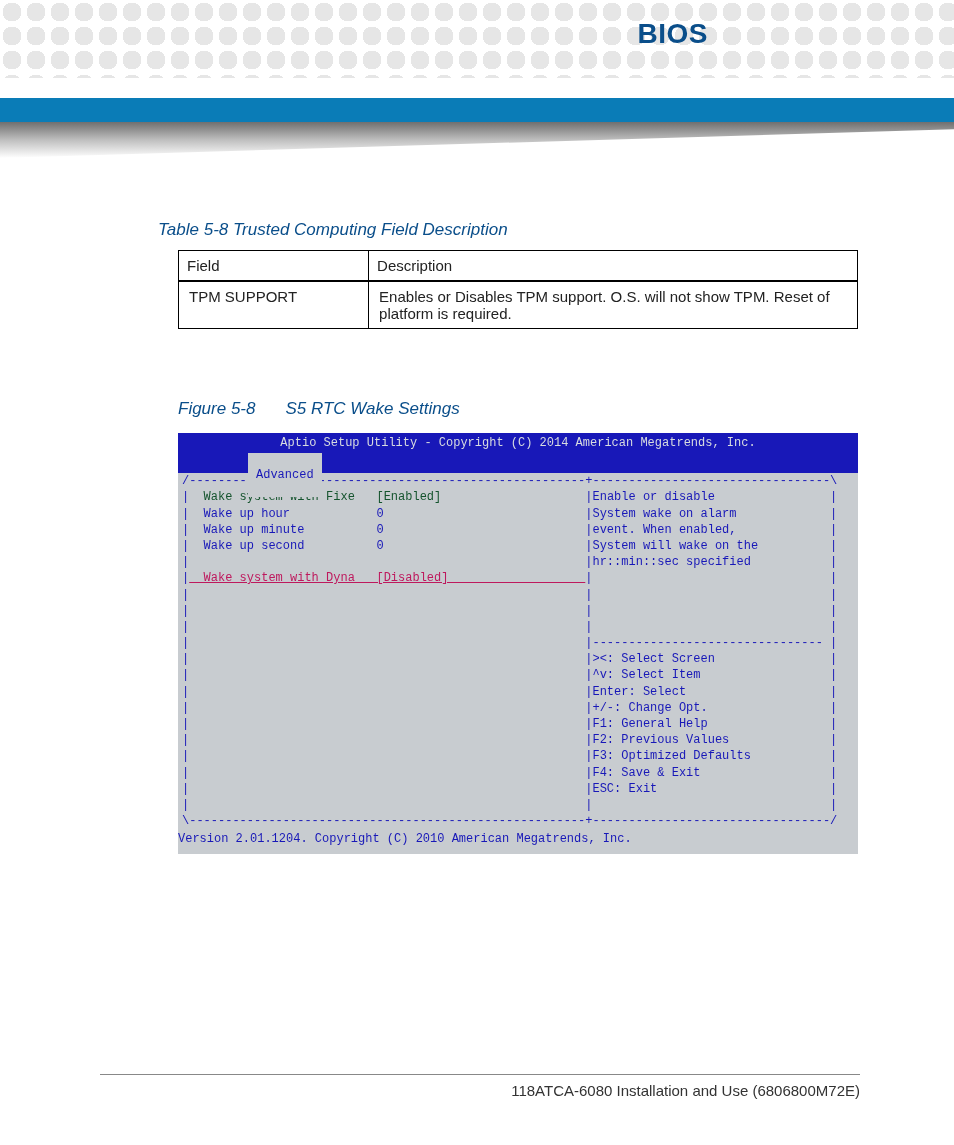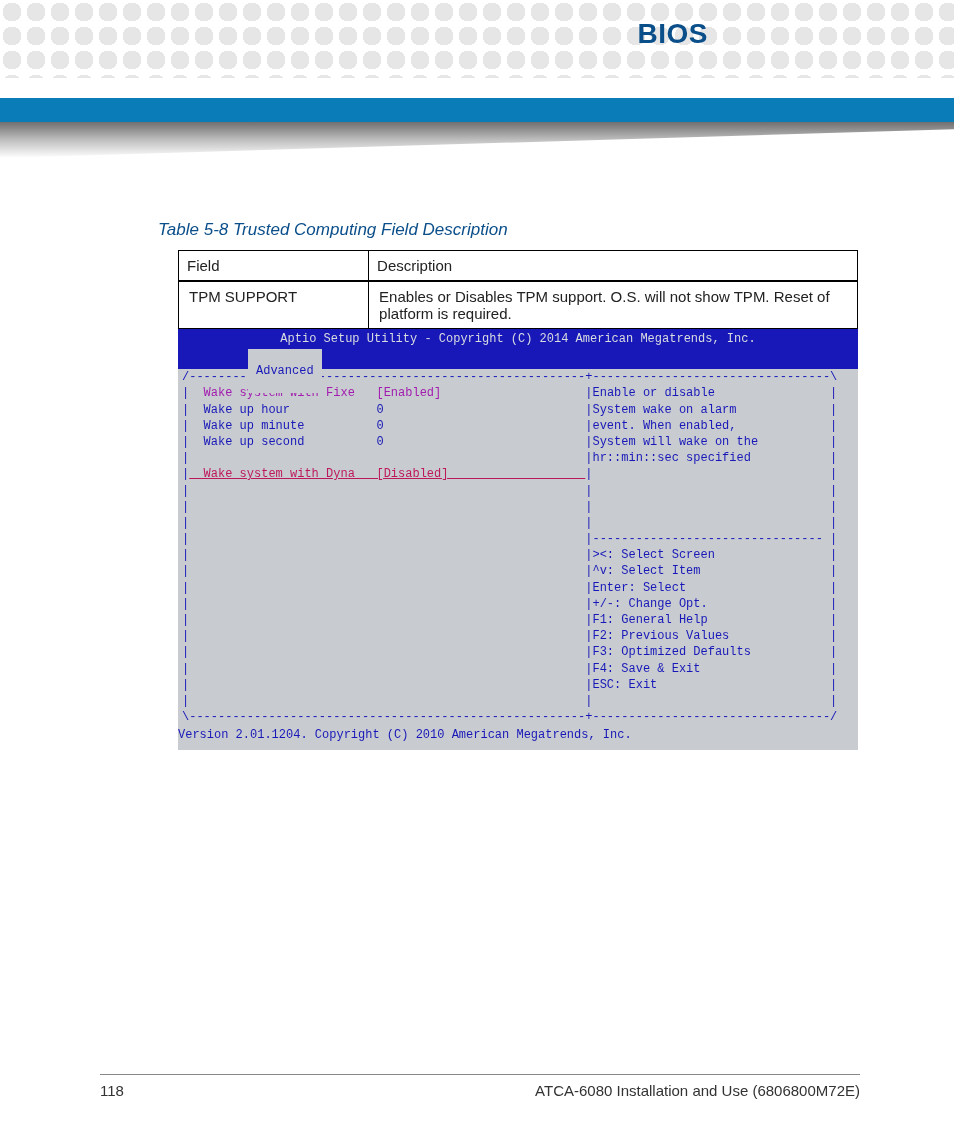--- a/index.html
+++ b/index.html
@@ -135,21 +135,21 @@
     color: #1818b8;
     font-weight: 400;
     display: inline-block;
     padding: 14px 8px;
   }
   .bios-body {
     color: #1818b8;
     white-space: pre;
     padding: 0 4px;
   }
-  .bios-body .sel { color: #a21caf; }
+  .bios-body .sel { color: #14532d; }
   .bios-body .dis { color: #be185d; text-decoration: underline; }
   .bios-footer {
     color: #1818b8;
     text-align: left;
     padding: 2px 0 6px 0;
   }
 
   
   .footer-rule {
     position: absolute;
@@ -159,21 +159,21 @@
     border-top: 1px solid #888;
   }
   .footer {
     position: absolute;
     bottom: 46px;
     left: 100px;
     width: 760px;
     font-size: 15px;
     color: #333;
     display: flex;
-    justify-content: space-between;
+    justify-content: flex-end;
   }
 </style>
 </head>
 <body>
 
 <div class="page">
   <div class="dot-pattern"></div>
   <div class="header-title">BIOS</div>
   <div class="blue-bar"></div>
   <div class="wedge"></div>
@@ -190,20 +190,23 @@
       </thead>
       <tbody>
         <tr>
           <td>TPM SUPPORT</td>
           <td>Enables or Disables TPM support. O.S. will not show TPM. Reset of platform is required.</td>
         </tr>
       </tbody>
     </table>
 
 
+    <div class="figure-caption">
+      <span class="fig-num">Figure 5-8</span><span>S5 RTC Wake Settings</span>
+    </div>
 
     <div class="bios">
       <div class="bios-bar">Aptio Setup Utility - Copyright (C) 2014 American Megatrends, Inc.</div>
       <div class="bios-tabbar">
         <span class="bios-tab">Advanced</span>
       </div>
       <div class="bios-body" id="bios-body">/-------------------------------------------------------+---------------------------------\
 |<span class="sel">&nbsp;&nbsp;Wake&nbsp;system&nbsp;with&nbsp;Fixe&nbsp;&nbsp;&nbsp;[Enabled]&nbsp;&nbsp;&nbsp;&nbsp;&nbsp;&nbsp;&nbsp;&nbsp;&nbsp;&nbsp;&nbsp;&nbsp;&nbsp;&nbsp;&nbsp;&nbsp;&nbsp;&nbsp;&nbsp;&nbsp;</span>|Enable&nbsp;or&nbsp;disable&nbsp;&nbsp;&nbsp;&nbsp;&nbsp;&nbsp;&nbsp;&nbsp;&nbsp;&nbsp;&nbsp;&nbsp;&nbsp;&nbsp;&nbsp; |
 |&nbsp;&nbsp;Wake&nbsp;up&nbsp;hour&nbsp;&nbsp;&nbsp;&nbsp;&nbsp;&nbsp;&nbsp;&nbsp;&nbsp;&nbsp;&nbsp;&nbsp;0&nbsp;&nbsp;&nbsp;&nbsp;&nbsp;&nbsp;&nbsp;&nbsp;&nbsp;&nbsp;&nbsp;&nbsp;&nbsp;&nbsp;&nbsp;&nbsp;&nbsp;&nbsp;&nbsp;&nbsp;&nbsp;&nbsp;&nbsp;&nbsp;&nbsp;&nbsp;&nbsp;&nbsp;|System&nbsp;wake&nbsp;on&nbsp;alarm&nbsp;&nbsp;&nbsp;&nbsp;&nbsp;&nbsp;&nbsp;&nbsp;&nbsp;&nbsp;&nbsp;&nbsp; |
 |&nbsp;&nbsp;Wake&nbsp;up&nbsp;minute&nbsp;&nbsp;&nbsp;&nbsp;&nbsp;&nbsp;&nbsp;&nbsp;&nbsp;&nbsp;0&nbsp;&nbsp;&nbsp;&nbsp;&nbsp;&nbsp;&nbsp;&nbsp;&nbsp;&nbsp;&nbsp;&nbsp;&nbsp;&nbsp;&nbsp;&nbsp;&nbsp;&nbsp;&nbsp;&nbsp;&nbsp;&nbsp;&nbsp;&nbsp;&nbsp;&nbsp;&nbsp;&nbsp;|event.&nbsp;When&nbsp;enabled,&nbsp;&nbsp;&nbsp;&nbsp;&nbsp;&nbsp;&nbsp;&nbsp;&nbsp;&nbsp;&nbsp;&nbsp; |

